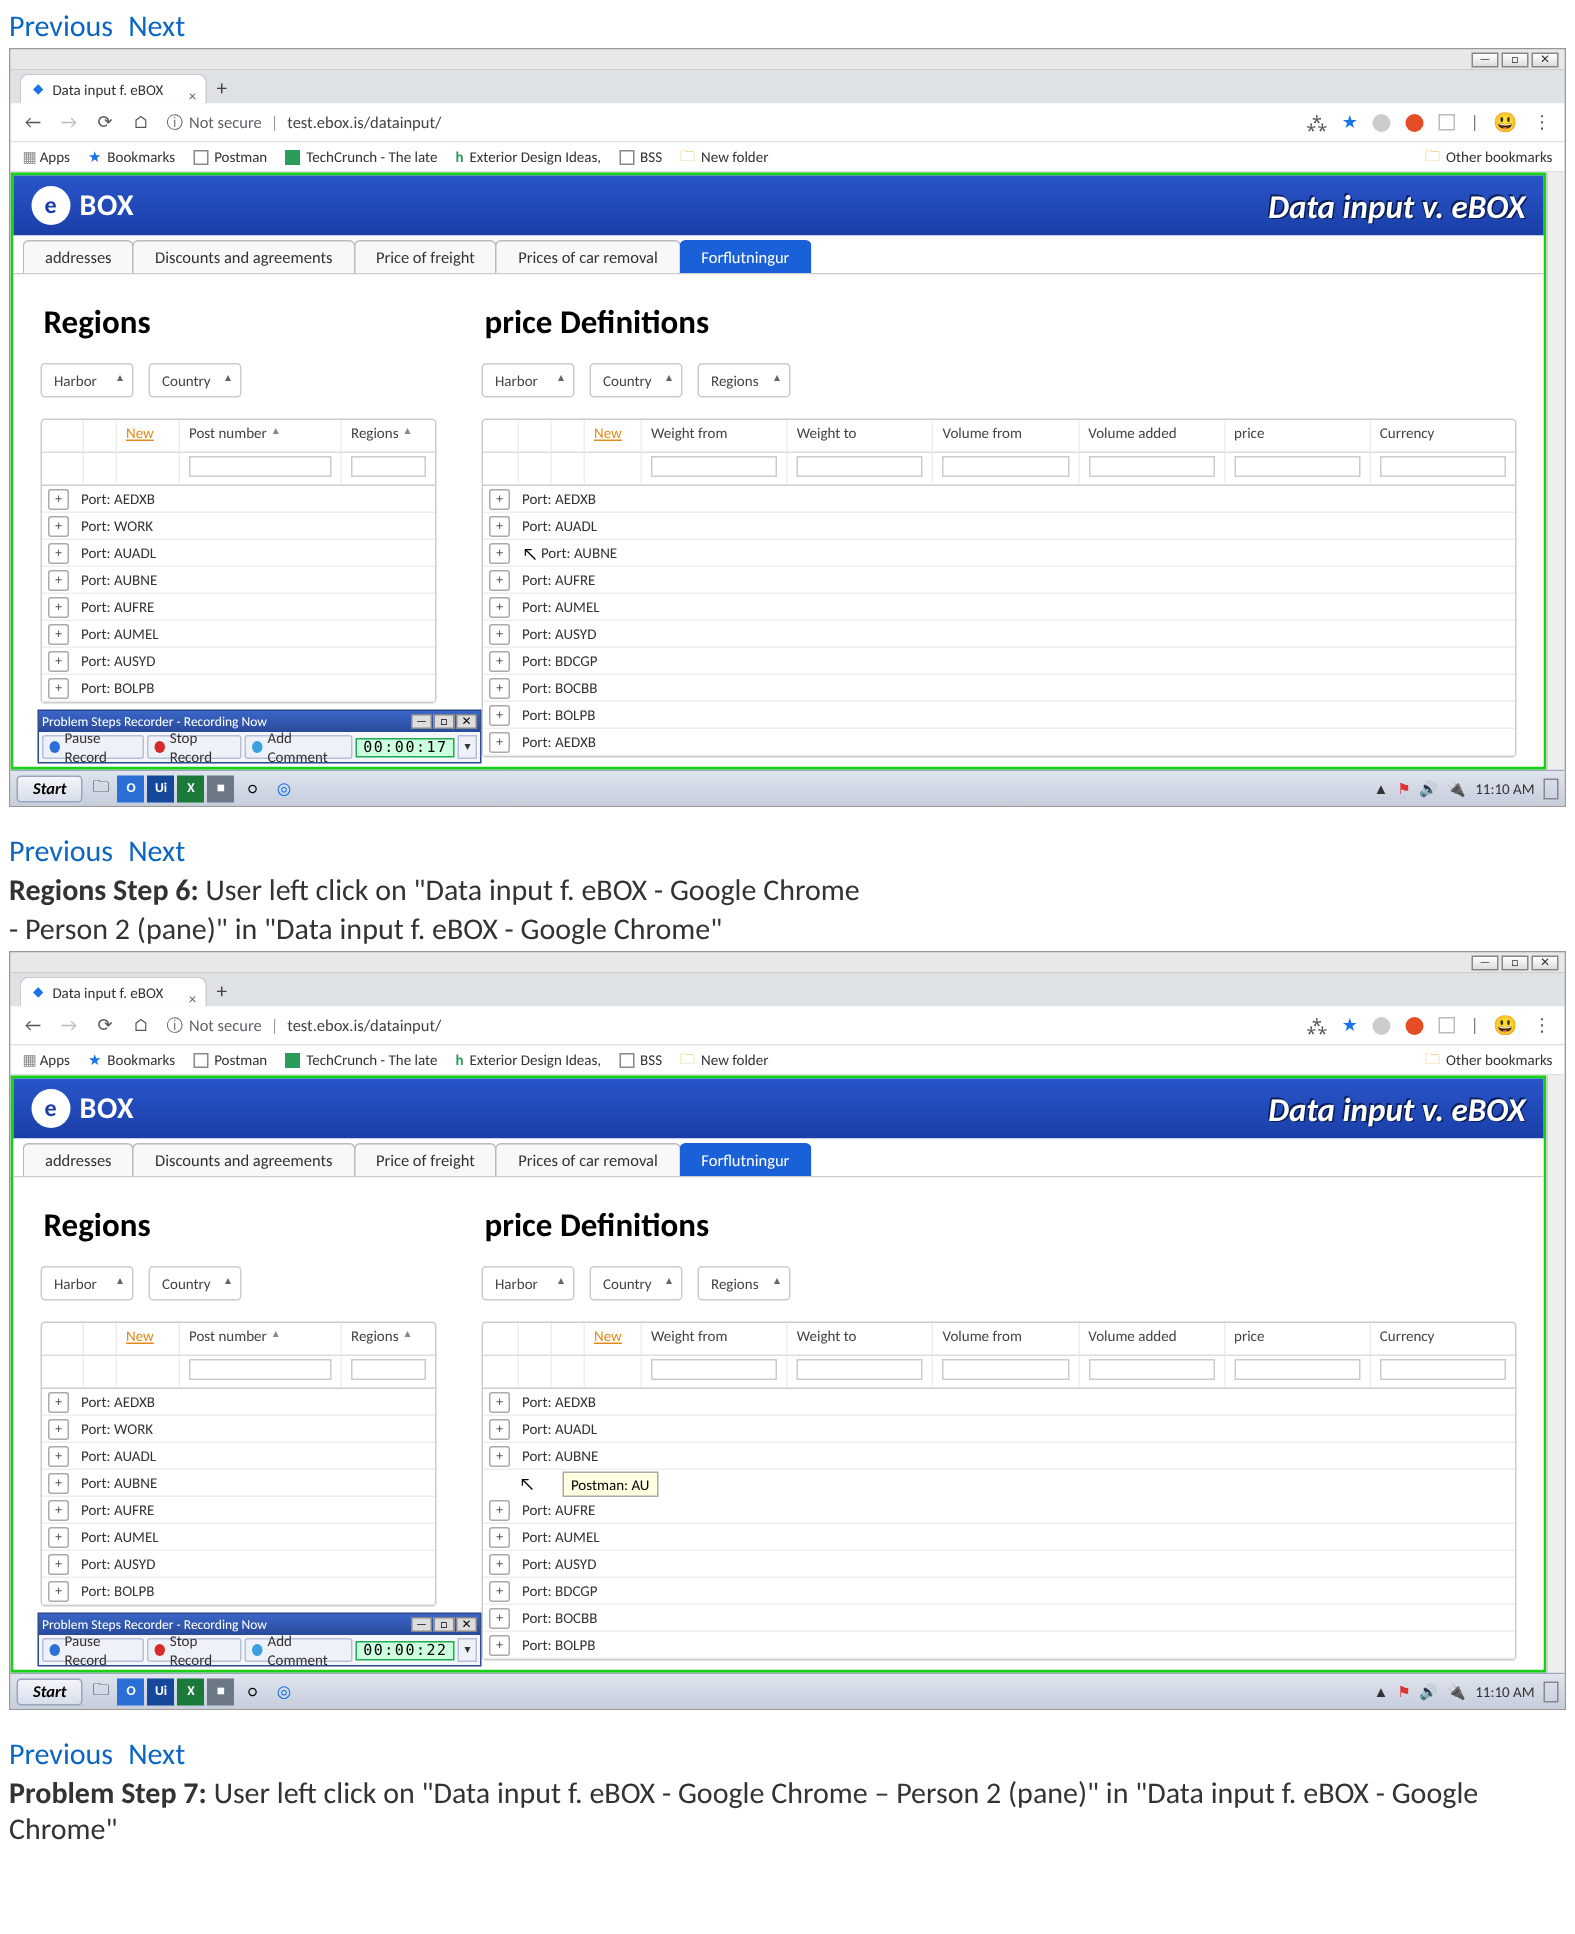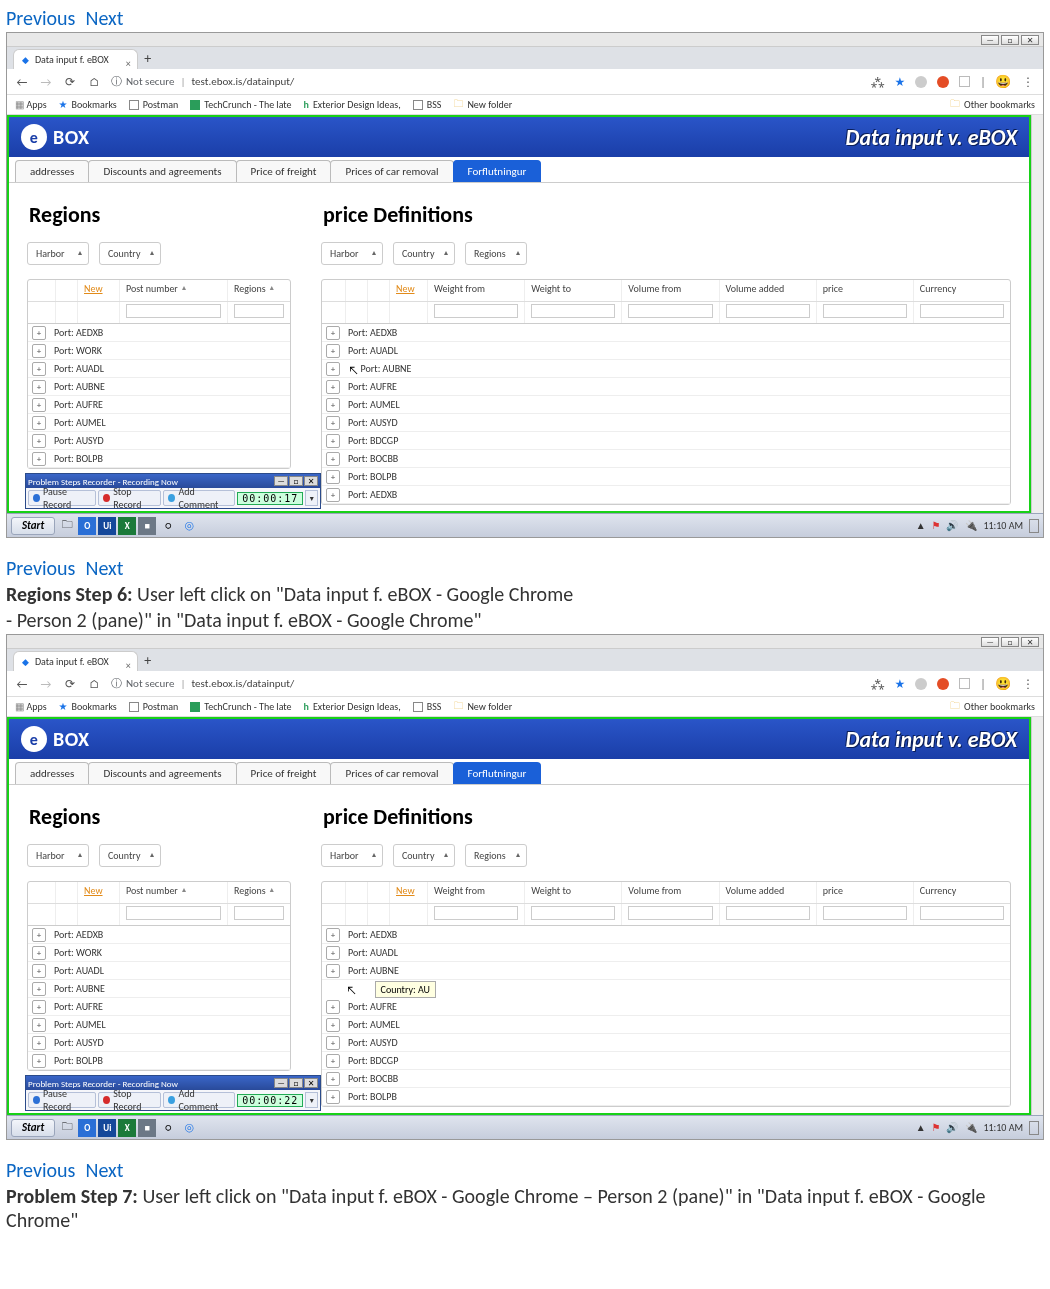--- a/index.html
+++ b/index.html
@@ -789,21 +789,21 @@
                       <span class="expand">+</span>
                       <span style="padding-left:4px;">Port: AUADL</span>
                     </div>
                     <div class="data-row">
                       <span class="expand">+</span>
                       <span style="padding-left:4px;">Port: AUBNE</span>
                     </div>
                     <div class="data-row" style="border-bottom:none;">
                       <span style="width:20px;"></span>
                       <span class="cursor">↖</span>
-                      <span class="tooltip">Country: AU</span>
+                      <span class="tooltip">Postman: AU</span>
                     </div>
                     <div class="data-row">
                       <span class="expand">+</span>
                       <span style="padding-left:4px;">Port: AUFRE</span>
                     </div>
                     <div class="data-row">
                       <span class="expand">+</span>
                       <span style="padding-left:4px;">Port: AUMEL</span>
                     </div>
                     <div class="data-row">

